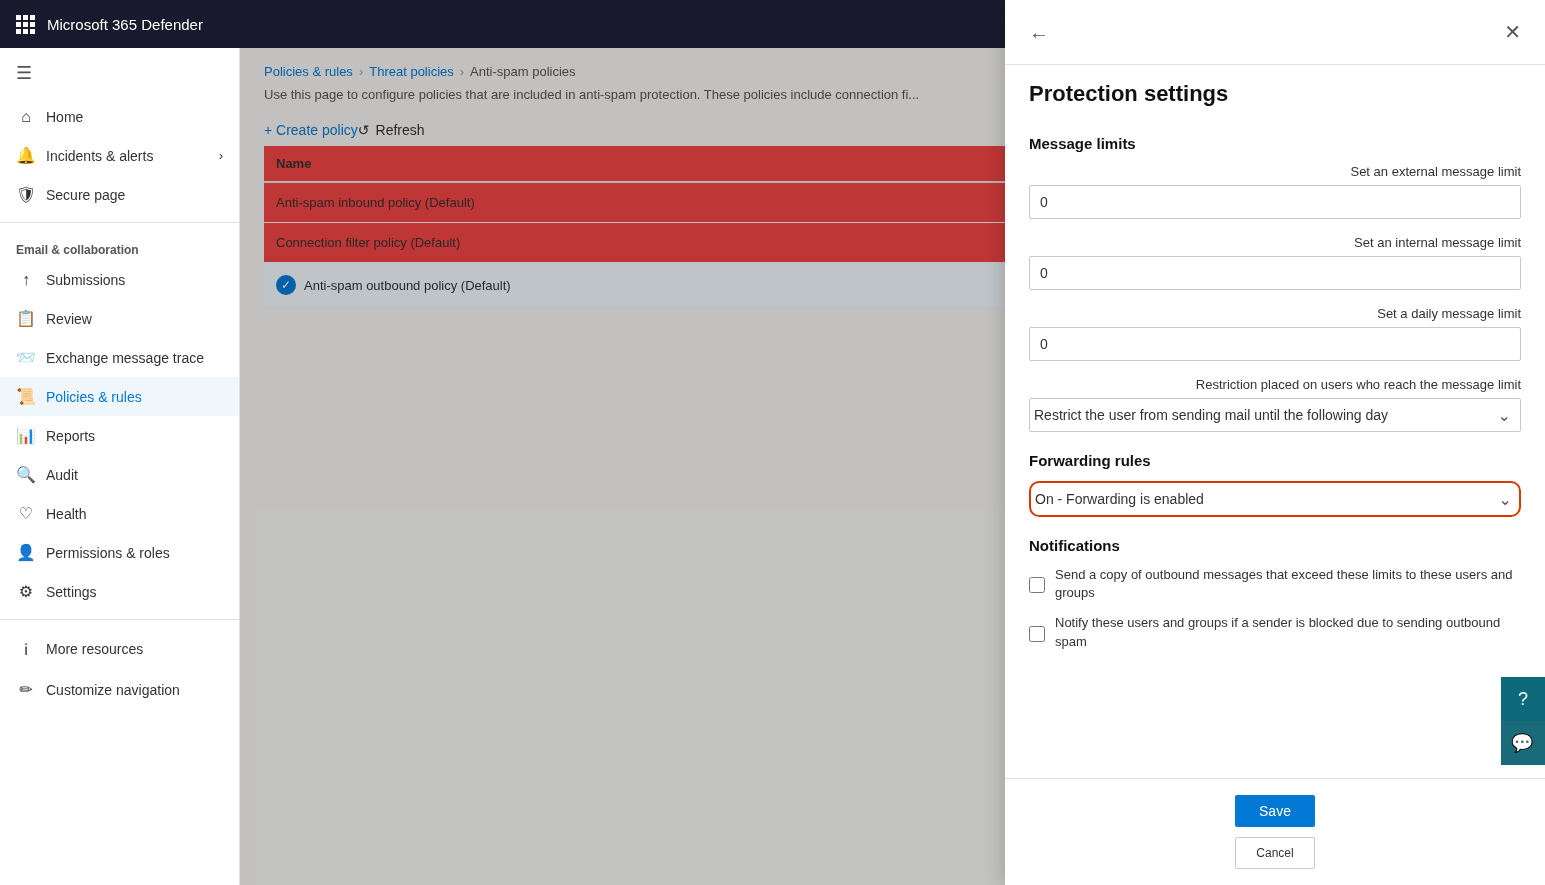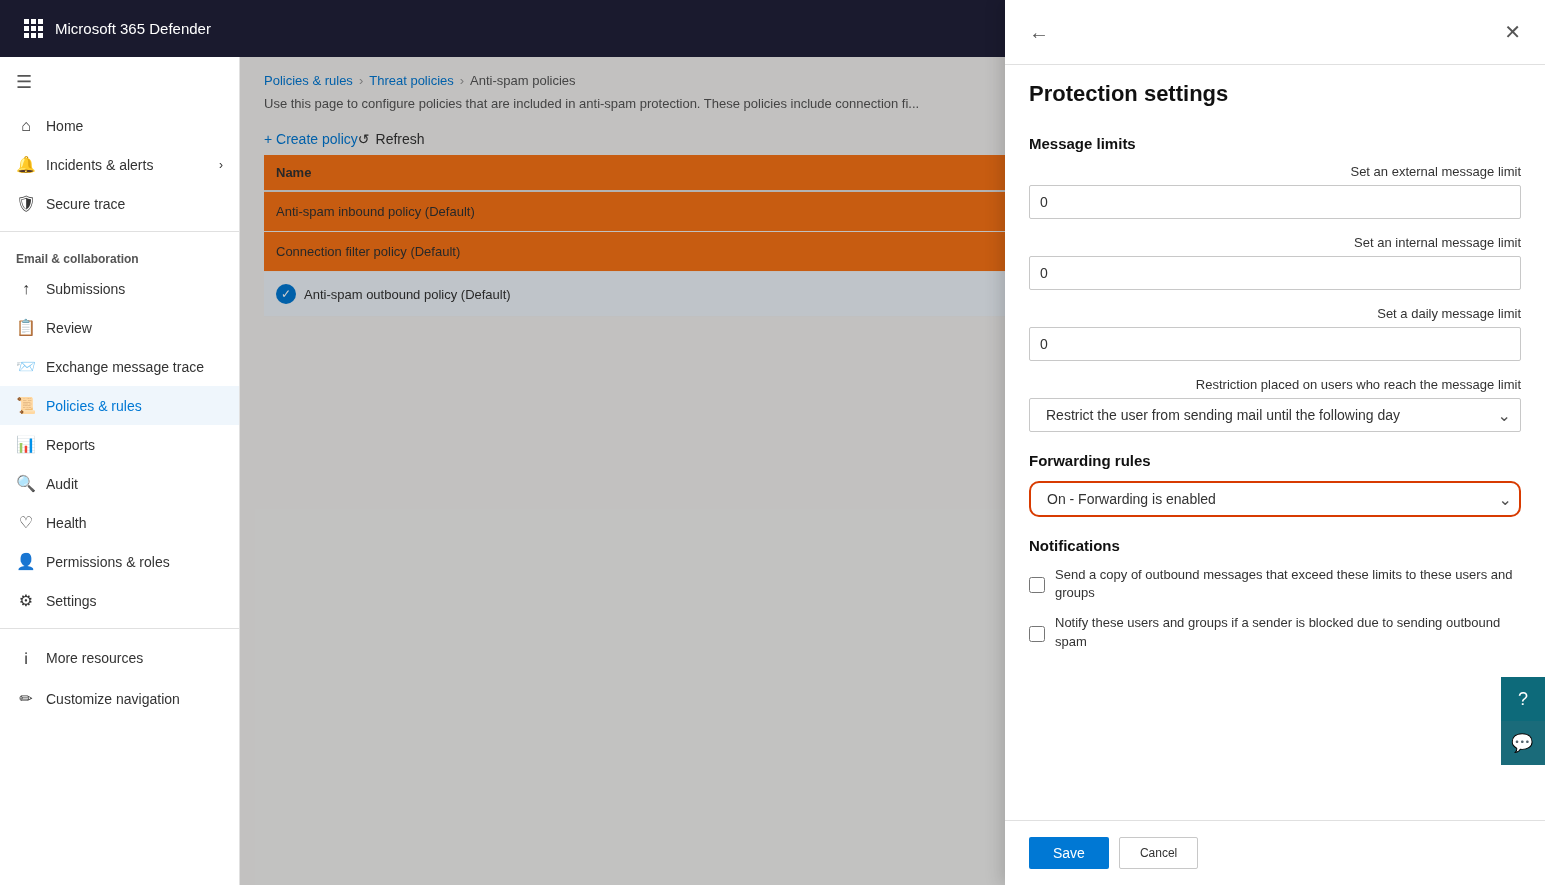--- a/index.html
+++ b/index.html
@@ -1,19 +1,19 @@
 <!DOCTYPE html>
 <html><head>
   <meta charset="utf-8">
   <style>
     * { box-sizing: border-box; margin: 0; padding: 0; }
     body { font-family: 'Segoe UI', Arial, sans-serif; font-size: 14px; color: #333; background: #f3f2f1; display: flex; flex-direction: column; height: 885px; overflow: hidden; }
 
     
-    .topbar { background: #1a1a2e; color: white; height: 57px; display: flex; align-items: center; padding: 0 24px; gap: 12px; flex-shrink: 0; }
+    .topbar { background: #1a1a2e; color: white; height: 48px; display: flex; align-items: center; padding: 0 16px; gap: 12px; flex-shrink: 0; }
     .topbar-title { font-size: 15px; font-weight: 500; color: white; flex: 1; }
     .topbar-icons { display: flex; align-items: center; gap: 16px; }
     .topbar-icon { color: #ccc; font-size: 18px; cursor: pointer; }
     .avatar { background: #0078d4; color: white; border-radius: 50%; width: 32px; height: 32px; display: flex; align-items: center; justify-content: center; font-size: 13px; font-weight: 600; cursor: pointer; }
     .grid-icon { display: grid; grid-template-columns: repeat(3,5px); gap: 2px; }
     .grid-icon span { width: 5px; height: 5px; background: white; display: block; }
 
     
     .main-layout { display: flex; flex: 1; overflow: hidden; }
 
@@ -38,21 +38,21 @@
     
     .page-desc { padding: 0 24px 12px 24px; font-size: 13px; color: #555; flex-shrink: 0; }
 
     
     .toolbar { padding: 8px 24px; display: flex; align-items: center; flex-shrink: 0; }
     .btn-create { background: none; border: none; color: #0078d4; cursor: pointer; font-size: 14px; display: flex; align-items: center; gap: 4px; }
     .btn-refresh { background: none; border: none; color: #333; cursor: pointer; font-size: 14px; display: flex; align-items: center; gap: 6px; }
 
     
     .table-container { padding: 0 24px; flex: 1; overflow-y: auto; }
-    table { width: 100%; border-collapse: collapse; background: #f97316; }
+    table { width: 100%; border-collapse: collapse; background: #ef4444; }
     th { text-align: left; padding: 10px 12px; font-size: 13px; font-weight: 600; color: #333; border-bottom: 2px solid #e0e0e0; }
     td { padding: 12px 12px; font-size: 13px; color: #333; border-bottom: 1px solid #f0f0f0; }
     tr.selected td { background: #eff6fc; }
     .status-dot { display: inline-block; width: 8px; height: 8px; border-radius: 50%; background: #107c10; margin-right: 6px; }
     .row-checkbox { width: 20px; height: 20px; background: #0078d4; border-radius: 50%; display: flex; align-items: center; justify-content: center; color: white; font-size: 12px; }
 
     
     .panel-overlay { position: absolute; top: 0; left: 0; right: 0; bottom: 0; background: rgba(0,0,0,0.2); z-index: 10; }
 
     
@@ -63,31 +63,31 @@
     .panel-title { font-size: 22px; font-weight: 600; color: #111; padding: 16px 24px 8px 24px; flex-shrink: 0; }
 
     .panel-body { flex: 1; overflow-y: auto; padding: 0 24px 24px 24px; }
 
     .section-title { font-size: 15px; font-weight: 600; color: #111; margin: 20px 0 12px 0; }
     .field-label { font-size: 13px; color: #333; margin-bottom: 6px; text-align: right; }
     .field-input { width: 100%; border: 1px solid #c8c8c8; border-radius: 2px; padding: 8px 10px; font-size: 14px; color: #333; outline: none; }
     .field-group { margin-bottom: 16px; }
 
     .select-wrapper { position: relative; }
-    .select-control { width: 100%; border: 1px solid #c8c8c8; border-radius: 2px; padding: 8px 32px 8px 16px; font-size: 14px; color: #333; appearance: none; background: white; cursor: pointer; outline: none; }
+    .select-control { width: 100%; border: 1px solid #c8c8c8; border-radius: 2px; padding: 8px 32px 8px 4px; font-size: 14px; color: #333; appearance: none; background: white; cursor: pointer; outline: none; }
     .select-wrapper::after { content: '⌄'; position: absolute; right: 10px; top: 50%; transform: translateY(-50%); font-size: 16px; color: #555; pointer-events: none; }
 
     .select-wrapper.highlighted .select-control { border: 2px solid #d83b01; border-radius: 10px; }
     .select-wrapper.highlighted::after { right: 9px; }
 
     .checkbox-group { display: flex; align-items: center; gap: 10px; margin-bottom: 12px; }
     .checkbox-group input[type=checkbox] { margin-top: 2px; width: 16px; height: 16px; flex-shrink: 0; }
     .checkbox-label { font-size: 13px; color: #333; line-height: 1.4; }
 
-    .panel-footer { padding: 16px 24px; border-top: 1px solid #e0e0e0; display: flex; align-items: center; gap: 10px; flex-shrink: 0; }
+    .panel-footer { padding: 16px 24px; border-top: 1px solid #e0e0e0; display: flex; align-items: center; gap: 10px; flex-shrink: 0; flex-direction: column; }
     .btn-save { background: #0078d4; color: white; border: none; padding: 8px 24px; font-size: 14px; border-radius: 2px; cursor: pointer; font-weight: 500; }
     .btn-cancel { background: white; color: #333; border: 1px solid #c8c8c8; padding: 8px 20px; font-size: 12px; border-radius: 2px; cursor: pointer; }
 
     .floating-btns { position: absolute; right: 0; bottom: 120px; display: flex; flex-direction: column; gap: 0; z-index: 25; }
     .float-btn { width: 44px; height: 44px; display: flex; align-items: center; justify-content: center; background: #1a6b7a; color: white; cursor: pointer; font-size: 18px; }
     .float-btn:first-child { background: #0d6a7a; }
     .float-btn:last-child { background: #1a6b7a; }
   </style>
 </head>
 <body>
@@ -121,21 +121,21 @@
       <span class="icon">⌂</span>
       <span>Home</span>
     </div>
     <div class="sidebar-item">
       <span class="icon">🔔</span>
       <span>Incidents &amp; alerts</span>
       <span class="chevron">›</span>
     </div>
     <div class="sidebar-item">
       <span class="icon">🛡</span>
-      <span>Secure trace</span>
+      <span>Secure page</span>
     </div>
 
     <hr class="sidebar-divider">
     <div class="sidebar-section-label">Email &amp; collaboration</div>
 
     <div class="sidebar-item">
       <span class="icon">↑</span>
       <span>Submissions</span>
     </div>
     <div class="sidebar-item">

